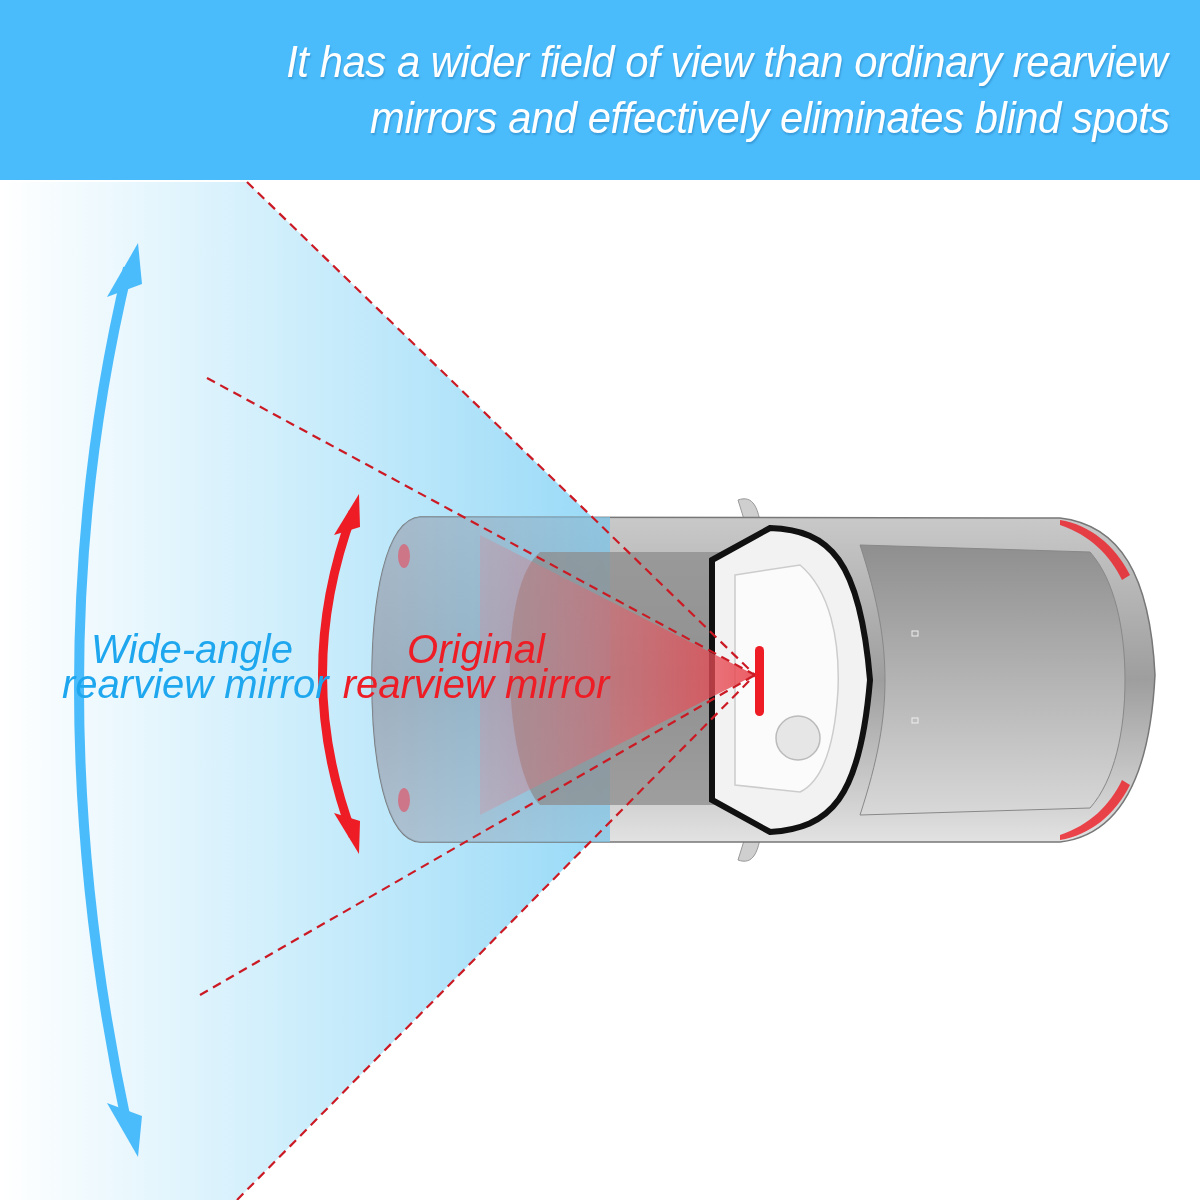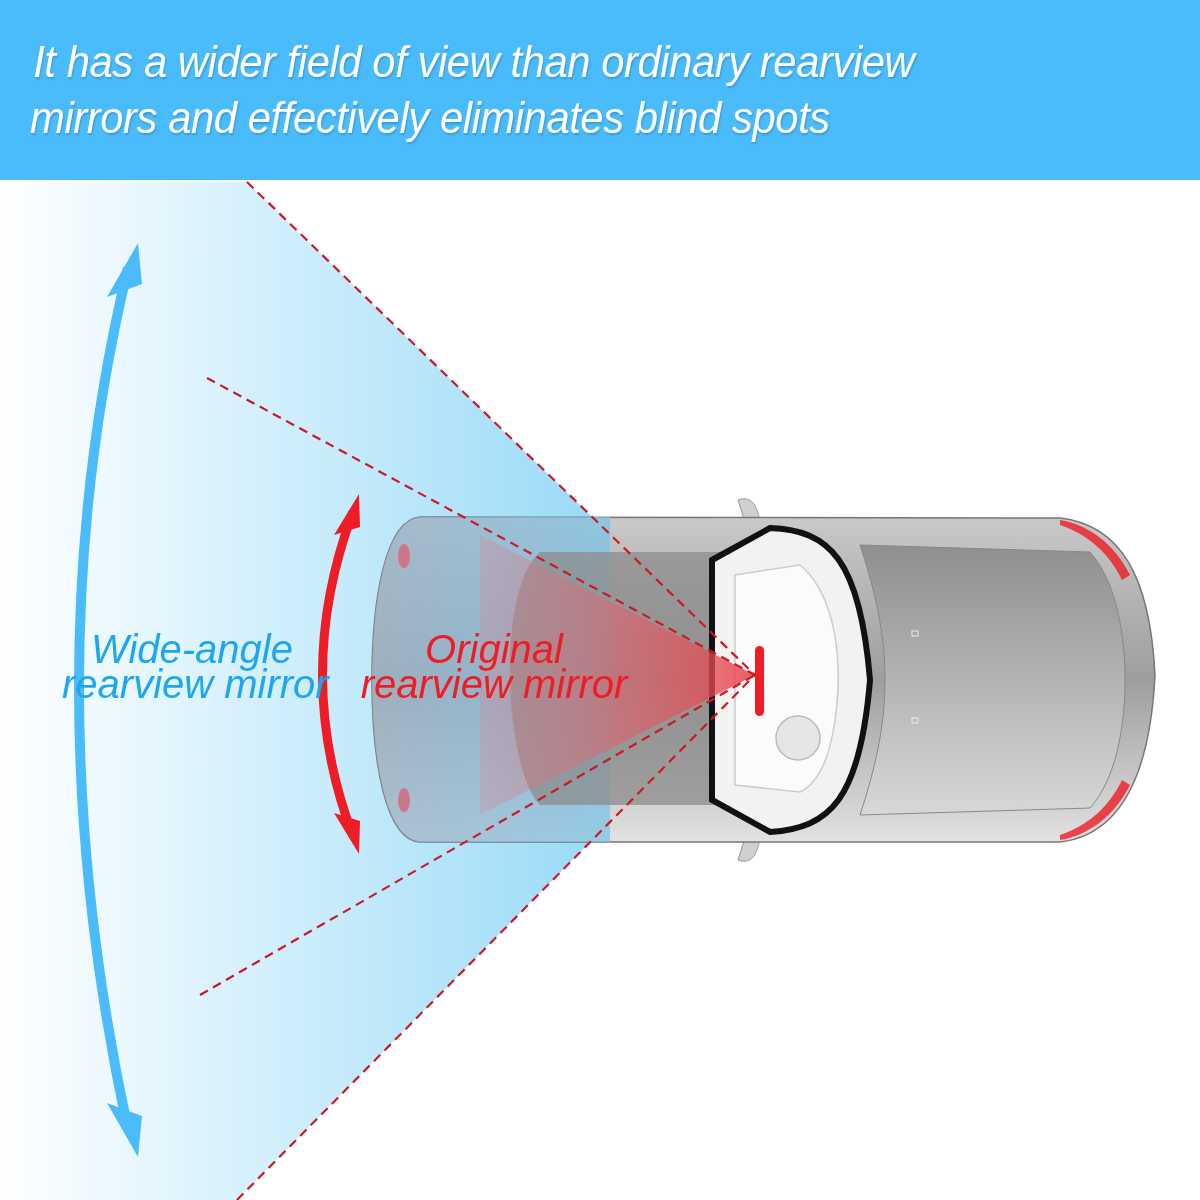--- a/index.html
+++ b/index.html
@@ -1,23 +1,23 @@
 <!DOCTYPE html>
 <html><head>
 <meta charset="utf-8">
 <style>
   html, body { margin:0; padding:0; }
   body { width:1200px; height:1200px; position:relative; overflow:hidden; background:#ffffff; font-family:"Liberation Sans", sans-serif; }
-  .banner { position:absolute; left:0; top:0; width:1200px; height:180px; background:#4bbcfb; display:flex; flex-direction:column; align-items:flex-start; justify-content:center; }
+  .banner { position:absolute; left:0; top:0; width:1200px; height:180px; background:#4bbcfb; display:flex; flex-direction:column; align-items:flex-end; justify-content:center; }
   .banner-line { color:#ffffff; font-style:italic; font-size:45px; line-height:56px; letter-spacing:-0.5px; text-shadow:1px 2px 2px rgba(0,60,120,0.25); white-space:nowrap; transform:scaleX(0.93); }
   .diagram { position:absolute; left:0; top:180px; width:1200px; height:1020px; }
   .diagram svg { position:absolute; left:0; top:0; }
   .label { position:absolute; text-align:center; font-size:40px; line-height:35px; white-space:nowrap; }
   .label-wide { left:62px; top:452px; width:260px; color:#1ea7ee; font-style:italic; }
-  .label-orig { left:354px; top:452px; width:280px; color:#ee1c24; font-style:italic; }
+  .label-orig { left:336px; top:452px; width:280px; color:#ee1c24; font-style:italic; }
 </style>
 </head>
 <body>
 
 <div class="banner">
   <div class="banner-line">It has a wider field of view than ordinary rearview</div>
   <div class="banner-line">mirrors and effectively eliminates blind spots</div>
 </div>
 
 <div class="diagram">

